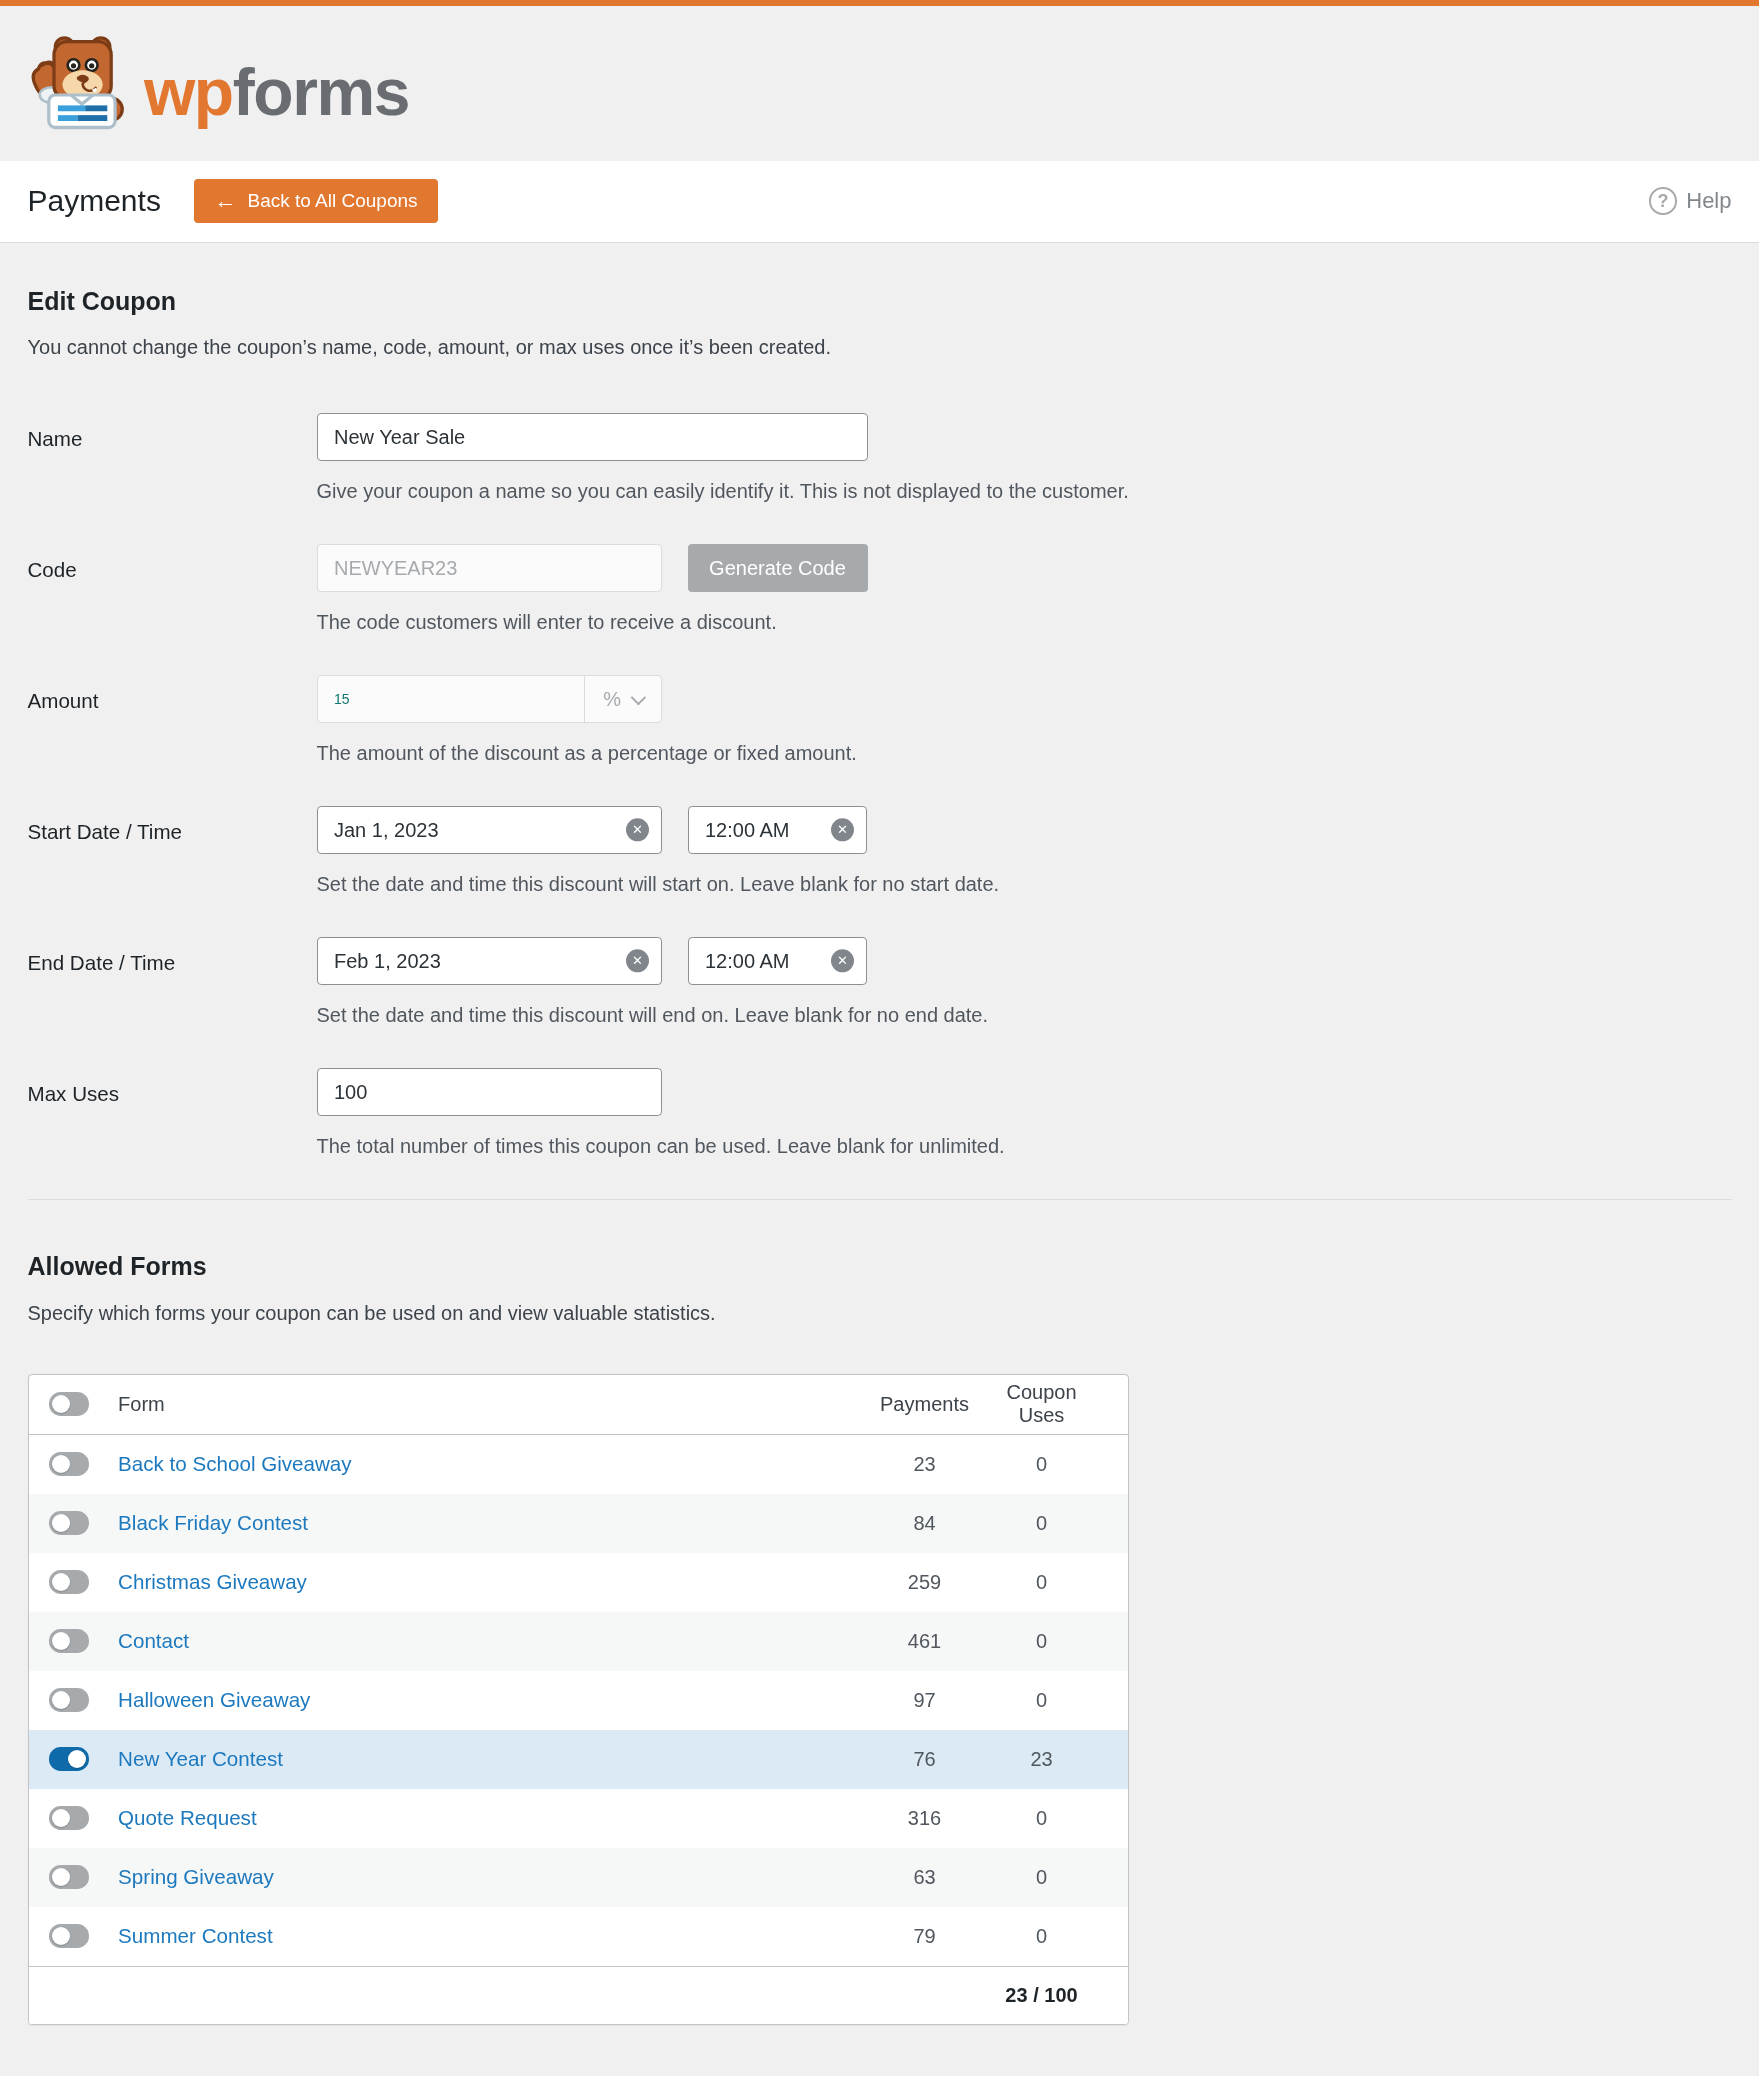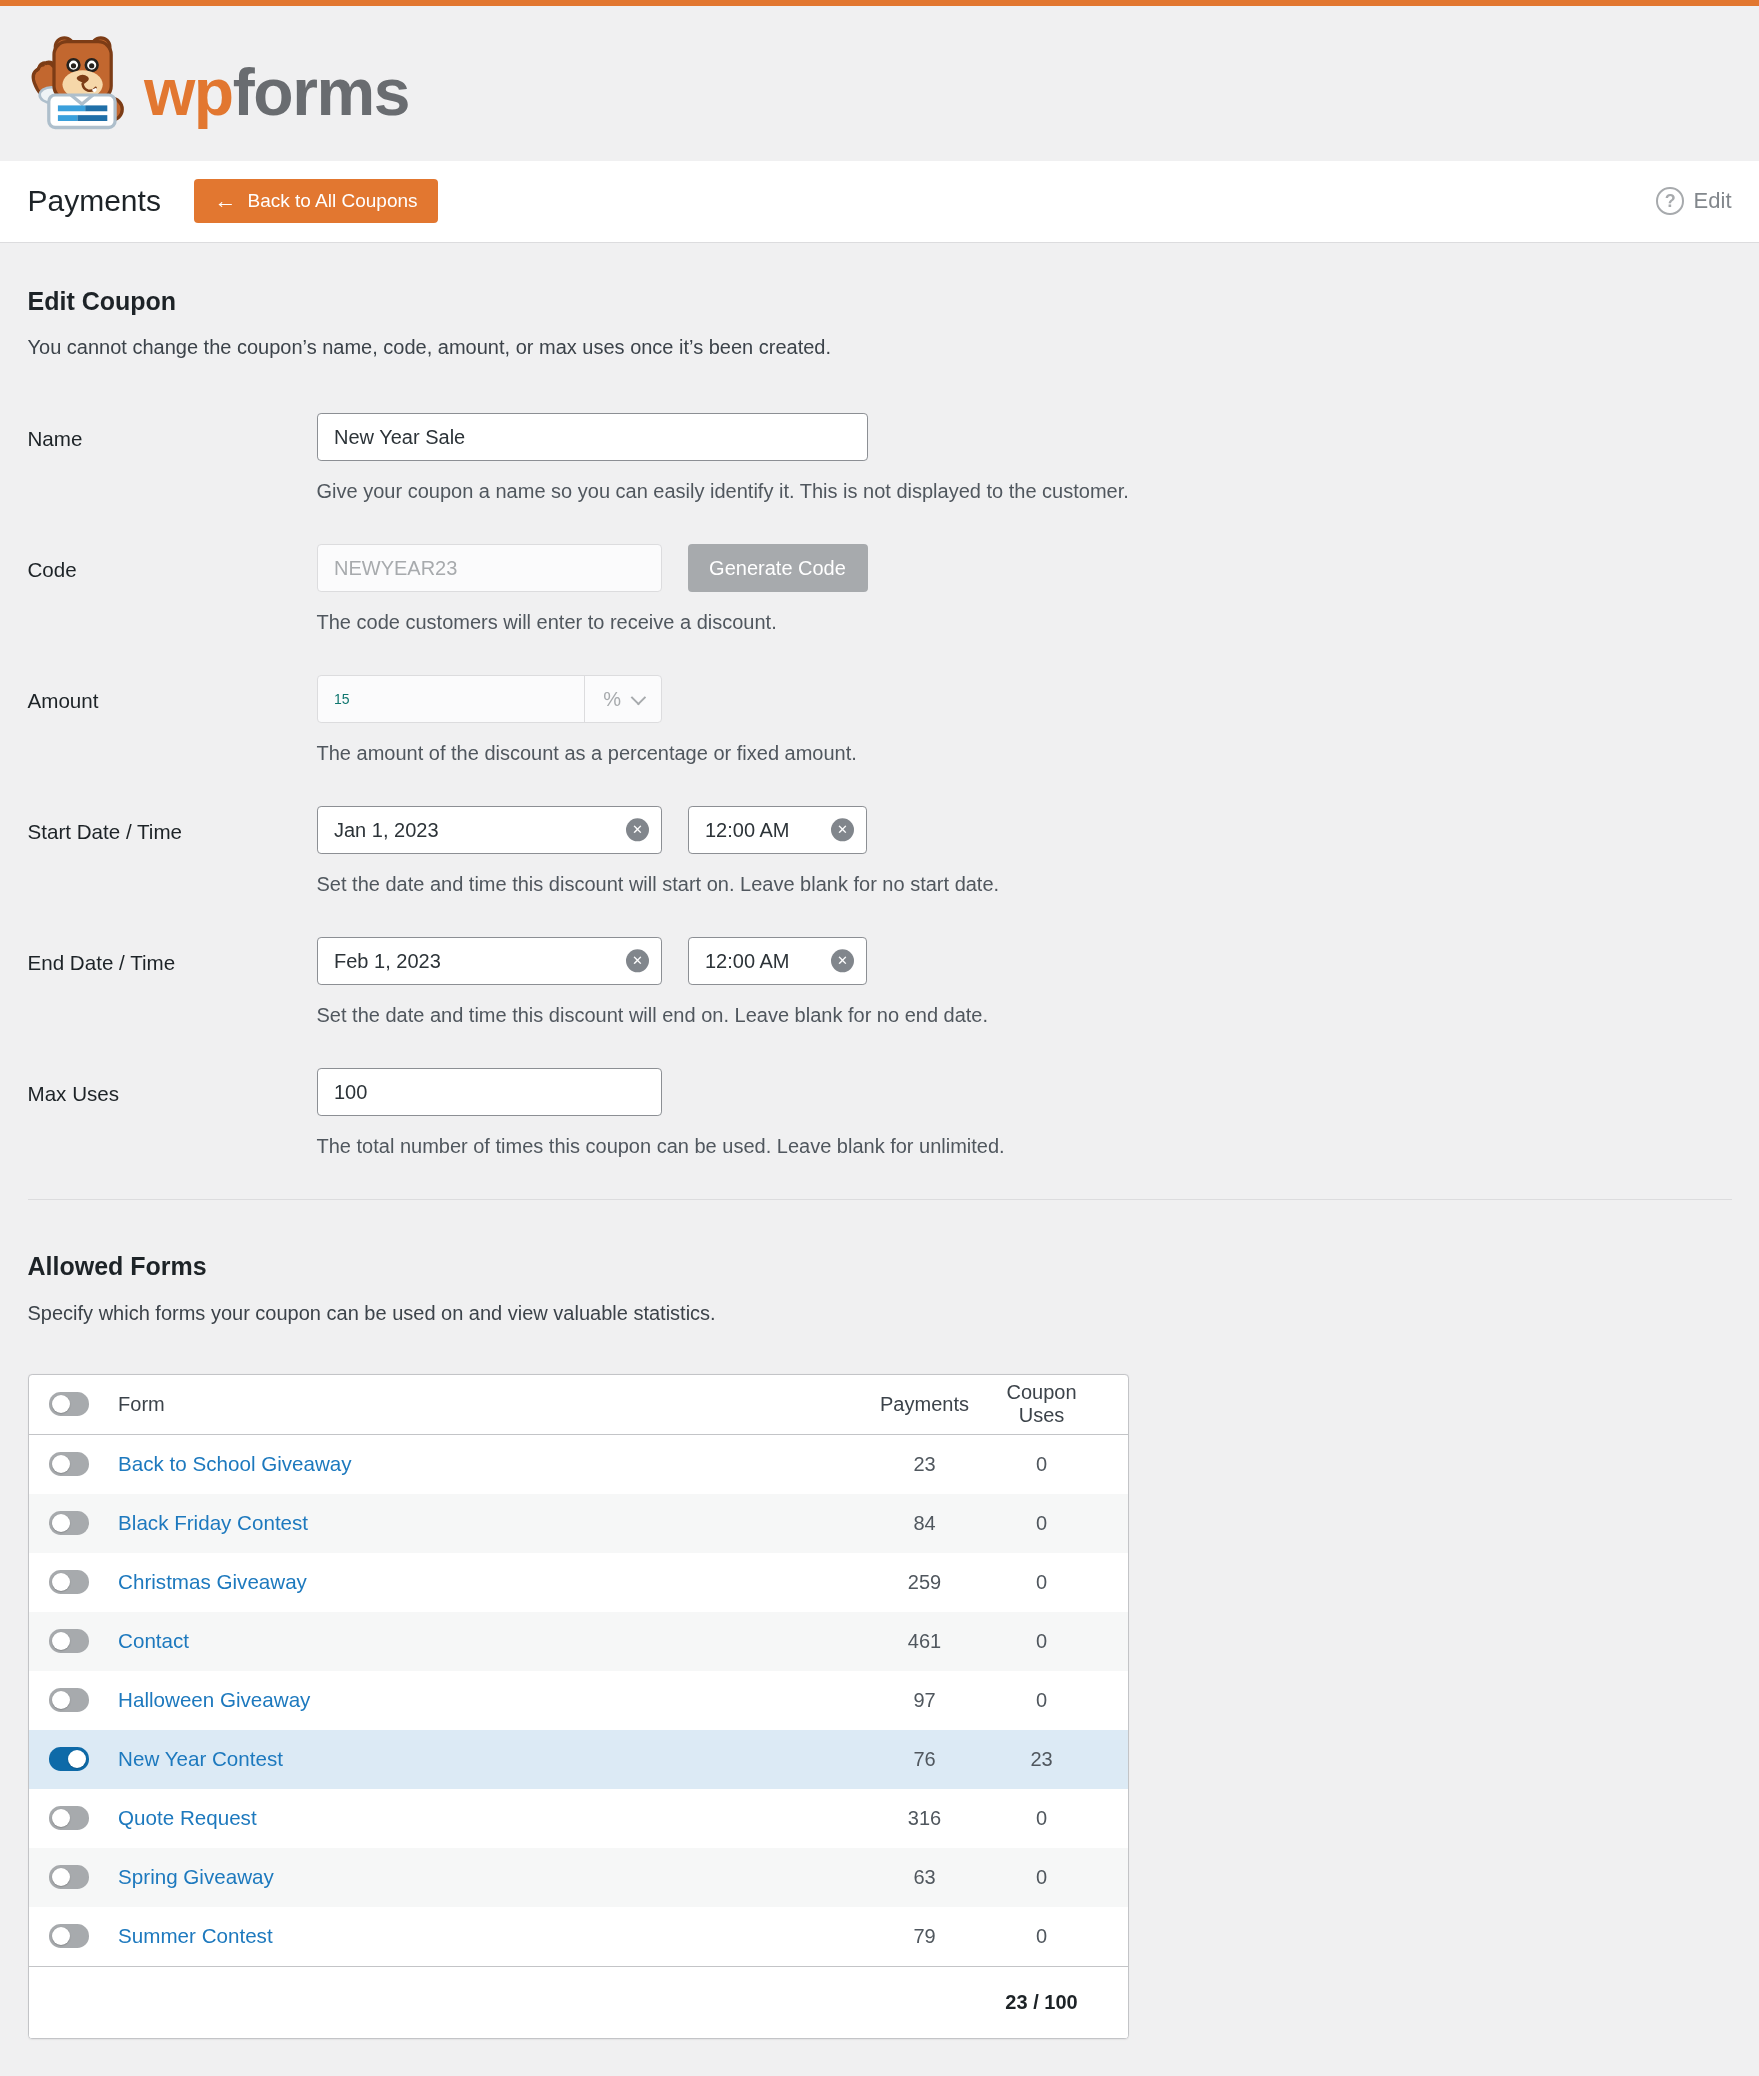--- a/index.html
+++ b/index.html
@@ -93,21 +93,21 @@
     display:grid; grid-template-columns:69px 1fr 117px 117px; 
     align-items:center; padding:0 27.5px 0 20.6px; height:59px;
   }
   .t-head { height:60px; border-bottom:0.7px solid #c3c4c7; }
   .t-head .col-label { font-size:20px; color:#3c434a; }
   .col-num { text-align:center; font-size:20px; color:#50575e; }
   .t-head .col-num { color:#3c434a; }
   .t-row:nth-child(odd):not(.t-head):not(.t-foot) { background:#f6f7f7; }
   .t-row.selected { background:#dceaf5 !important; }
   .form-link { font-size:20.6px; color:#1d79be; text-decoration:none; cursor:pointer; }
-  .t-foot { height:72px; border-top:0.7px solid #c3c4c7; background:#fff; }
+  .t-foot { height:58px; border-top:0.7px solid #c3c4c7; background:#fff; }
   .total-cell { font-weight:700; color:#1d2327; }
 
   
   .toggle { width:40px; height:23.4px; border-radius:11.7px; background:#a7aaad; position:relative; cursor:pointer; }
   .toggle .knob {
     position:absolute; top:2.7px; left:2.7px; width:18px; height:18px; border-radius:50%; background:#fff;
     box-shadow:0 0.7px 1.4px rgba(0,0,0,.25);
   }
   .toggle.on { background:#0e6aa8; }
   .toggle.on .knob { left:auto; right:2.7px; }
@@ -159,21 +159,21 @@
 </header>
 
 <div class="toolbar">
   <h1 class="page-title">Payments</h1>
   <button class="back-btn">
     <span class="back-arrow">←</span>
     <span>Back to All Coupons</span>
   </button>
   <div class="help">
     <span class="help-icon">?</span>
-    <span>Edit</span>
+    <span>Help</span>
   </div>
 </div>
 
 <main class="main">
 
   <h2 class="section-title">Edit Coupon</h2>
   <p class="section-desc">You cannot change the coupon’s name, code, amount, or max uses once it’s been created.</p>
 
   <div class="coupon-form">
 

